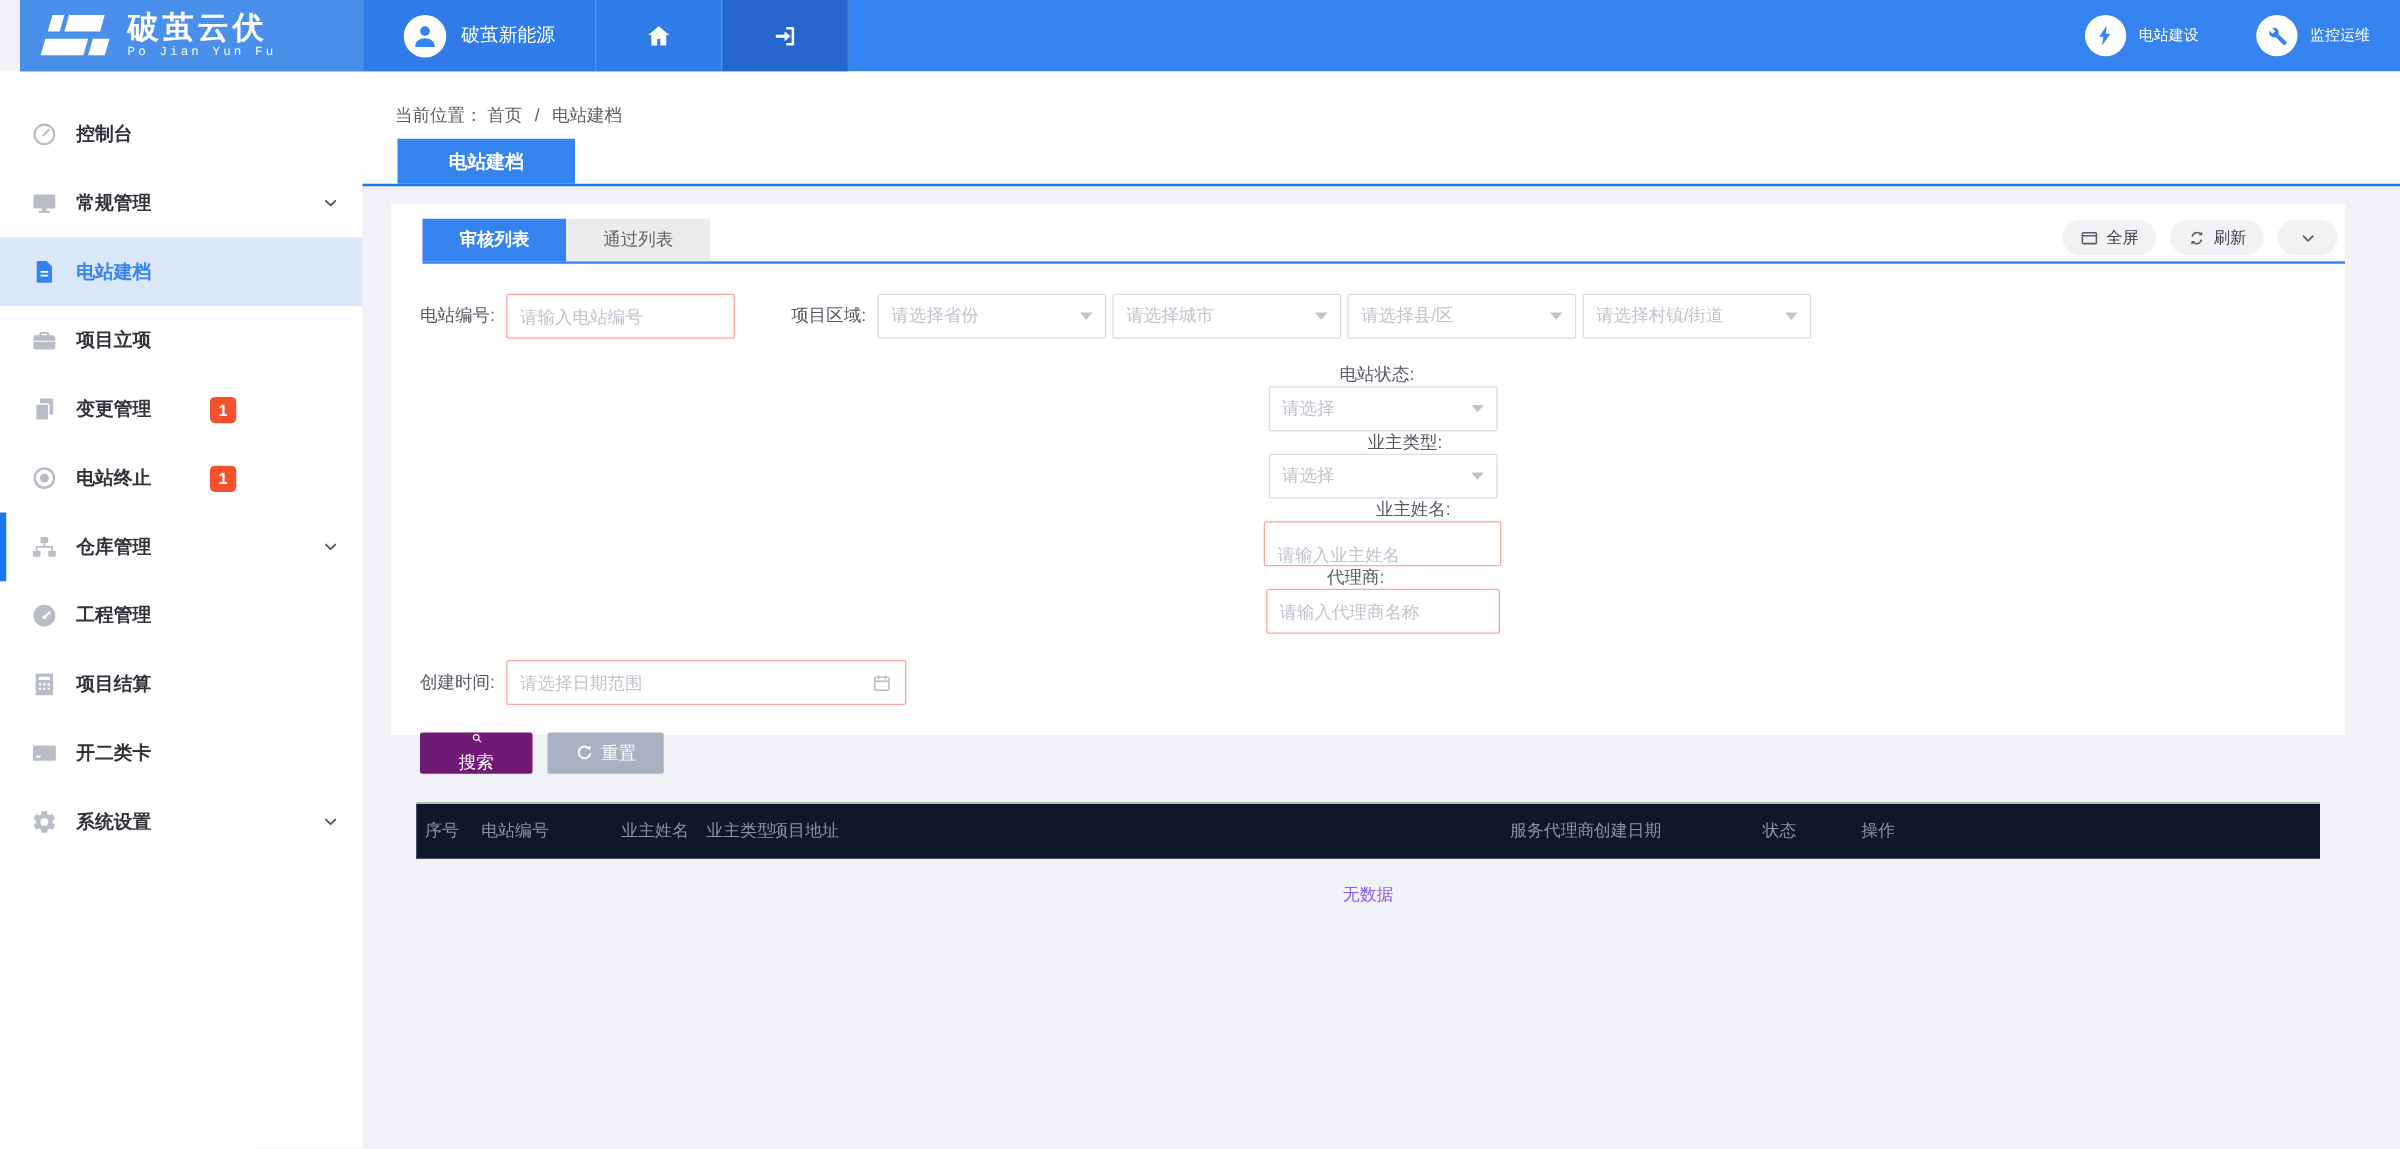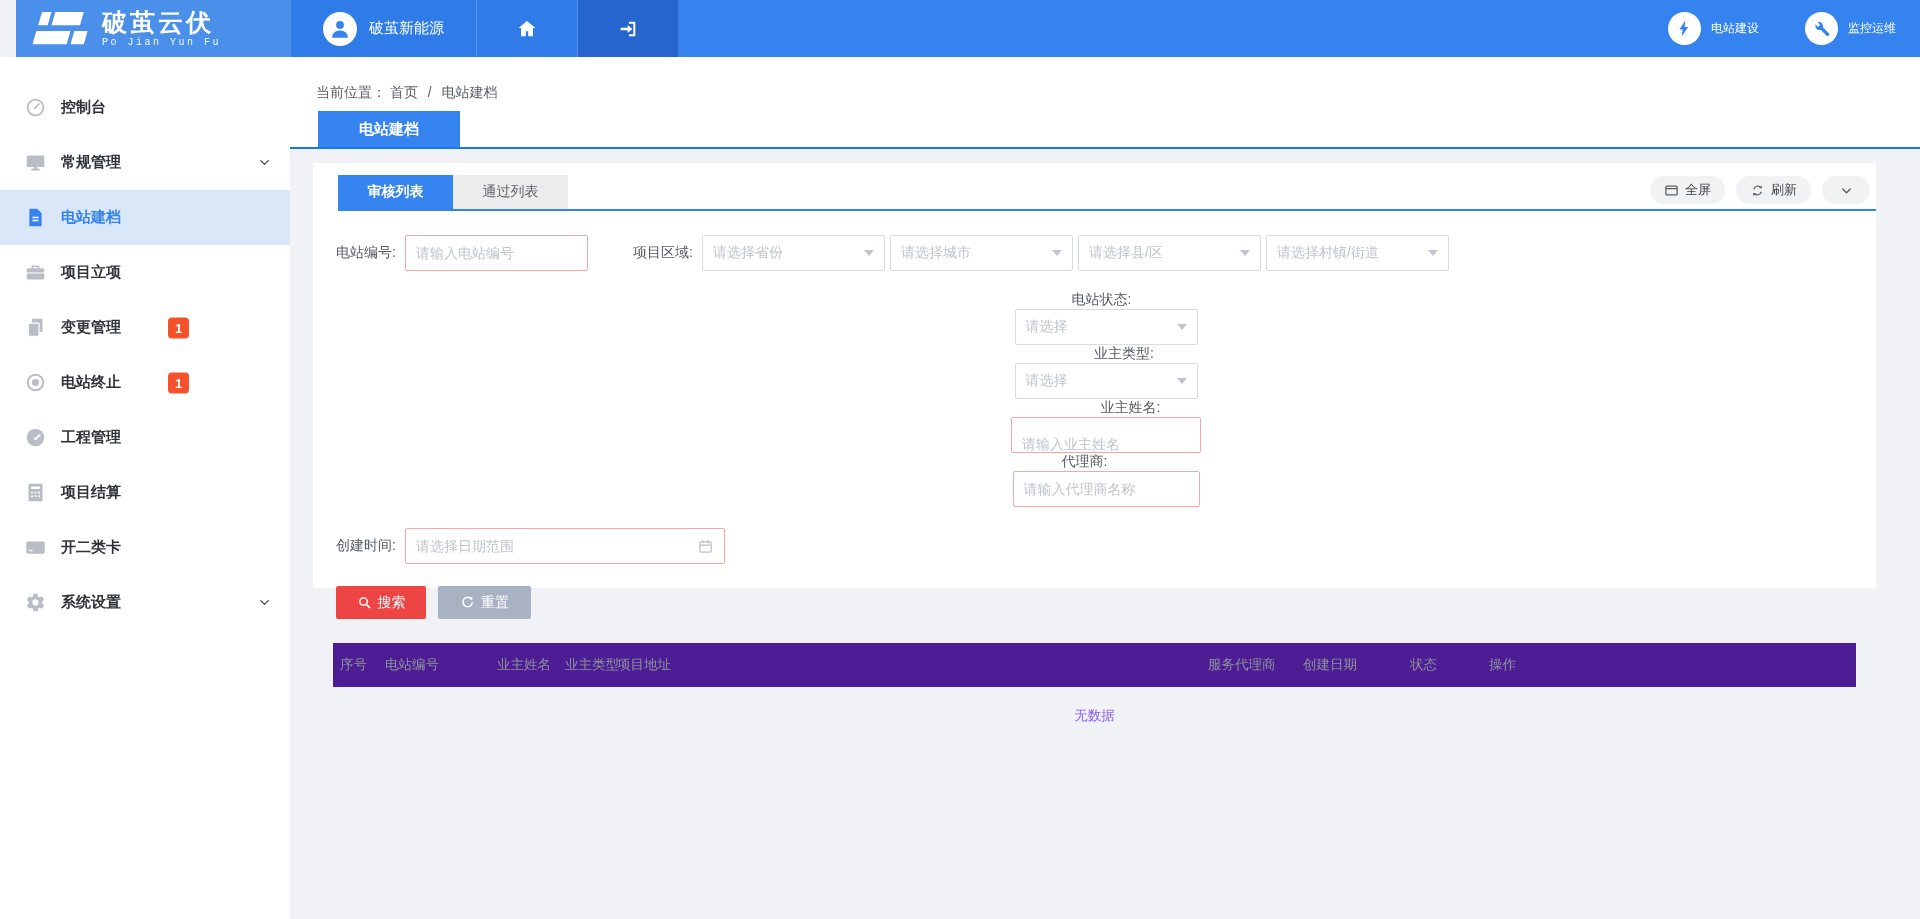--- a/index.html
+++ b/index.html
@@ -62,25 +62,25 @@
   .tbox { height:36px; border:1px solid #fca5a5; border-radius:2px; background:#fff; display:flex; align-items:center; padding:0 10px; }
   .tbox input { border:none; outline:none; width:100%; font-size:14px; color:#333; background:transparent; font-family:inherit; }
   .tbox input::placeholder { color:#bfc4cc; }
   .selbox { height:36px; border:1px solid #d8dce3; border-radius:2px; background:#fff; display:flex; align-items:center; padding:0 10px; cursor:pointer; }
   .selbox .ph { font-size:14px; color:#bfc4cc; flex:1; white-space:nowrap; overflow:hidden; }
   .caret { width:0; height:0; border-left:5px solid transparent; border-right:5px solid transparent; border-top:6px solid #c0c4cc; margin-left:6px; flex:0 0 auto; }
   .cal-ico { width:17px; height:17px; color:#b9bec6; flex:0 0 auto; }
 
   .actions { display:flex; margin-left:23px; margin-top:22px; gap:12px; }
   .btn { height:33px; border:none; border-radius:2px; font-size:14px; color:#fff; display:flex; align-items:center; justify-content:center; gap:6px; cursor:pointer; font-family:inherit; }
-  .btn-search { width:90px; background:#ef4444; }
+  .btn-search { width:90px; background:#701a75;flex-direction:column; }
   .btn-reset { width:93px; background:#a8b2c2; }
   .btn .b-ico { width:15px; height:15px; }
 
-  .thead { margin:23px 20px 0 20px; height:46px; background:#4c1d95; border-top:1px solid #ebeef3; border-bottom:1px solid #ebeef3; display:flex; align-items:center; padding-left:7px; }
+  .thead { margin:23px 20px 0 20px; height:46px; background:#0f172a; border-top:1px solid #ebeef3; border-bottom:1px solid #ebeef3; display:flex; align-items:center; padding-left:7px; }
   .th { font-size:13.5px; color:#8f939b; white-space:nowrap; flex:0 0 auto; }
   .empty-row { height:56px; display:flex; align-items:center; justify-content:center; font-size:13.5px; color:#8b5cf6; }
 </style>
 </head>
 <body>
 
 <div class="app">
 
   <div class="hdr">
     <div class="logo-block">
@@ -187,20 +187,32 @@
 
     <div class="s-item">
       <svg class="s-ico" viewBox="0 0 24 24">
           <path d="M12 2a10 10 0 1 0 0 20 10 10 0 0 0 0-20zm0 2.3a7.7 7.7 0 1 1 0 15.4 7.7 7.7 0 0 1 0-15.4z" fill="currentColor" fill-rule="evenodd"></path>
           <circle cx="12" cy="12" r="4.1" fill="currentColor"></circle>
         </svg>
       <span class="s-label">电站终止</span>
       <span class="badge">1</span>
     </div>
 
+    <div class="s-item hl">
+      <svg class="s-ico" viewBox="0 0 24 24" fill="currentColor">
+          <rect x="8.5" y="3" width="7" height="5.5" rx="1"></rect>
+          <rect x="1.5" y="15.5" width="7" height="5.5" rx="1"></rect>
+          <rect x="15.5" y="15.5" width="7" height="5.5" rx="1"></rect>
+          <path d="M11.2 8.5h1.6v2.7H19a.9.9 0 0 1 .9.9v3.4h-1.6v-2.7H5.7v2.7H4.1v-3.4a.9.9 0 0 1 .9-.9h6.2z"></path>
+        </svg>
+      <span class="s-label">仓库管理</span>
+      <svg class="chev" viewBox="0 0 24 24">
+          <path d="M6 9l6 6 6-6" fill="none" stroke="currentColor" stroke-width="2.2" stroke-linecap="round" stroke-linejoin="round"></path>
+        </svg>
+    </div>
 
     <div class="s-item">
       <svg class="s-ico" viewBox="0 0 24 24">
           <circle cx="12" cy="12" r="10" fill="currentColor"></circle>
           <path d="M12 13.5l5-4.5" stroke="#fff" stroke-width="1.8" stroke-linecap="round"></path>
           <circle cx="12" cy="13.5" r="1.7" fill="#fff"></circle>
         </svg>
       <span class="s-label">工程管理</span>
     </div>
 
@@ -347,21 +359,21 @@
           </button>
         </div>
 
         <div class="thead">
           <span class="th" style="width:45px;">序号</span>
           <span class="th" style="width:112px;">电站编号</span>
           <span class="th" style="width:68px;">业主姓名</span>
           <span class="th" style="width:52px;">业主类型</span>
           <span class="th" style="width:591px;">项目地址</span>
           <span class="th" style="width:67px;">服务代理商</span>
-          <span class="th" style="width:135px;padding-left:28px;">创建日期</span>
+          <span class="th" style="width:135px;">创建日期</span>
           <span class="th" style="width:79px;">状态</span>
           <span class="th" style="flex:1;">操作</span>
         </div>
 
         <div class="empty-row">无数据</div>
 
       </div>
     </div>
   </div>
 

